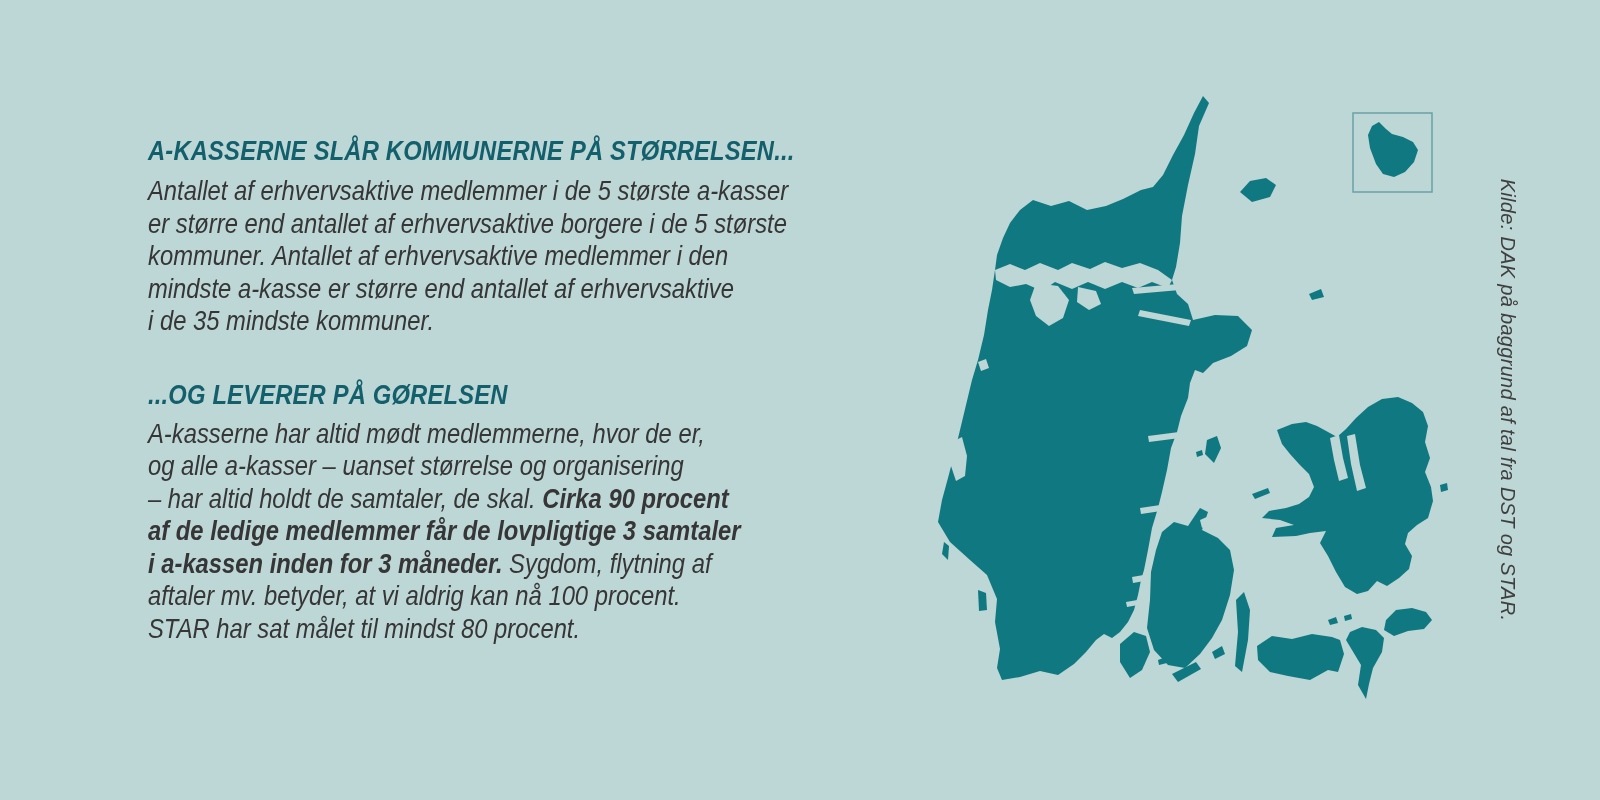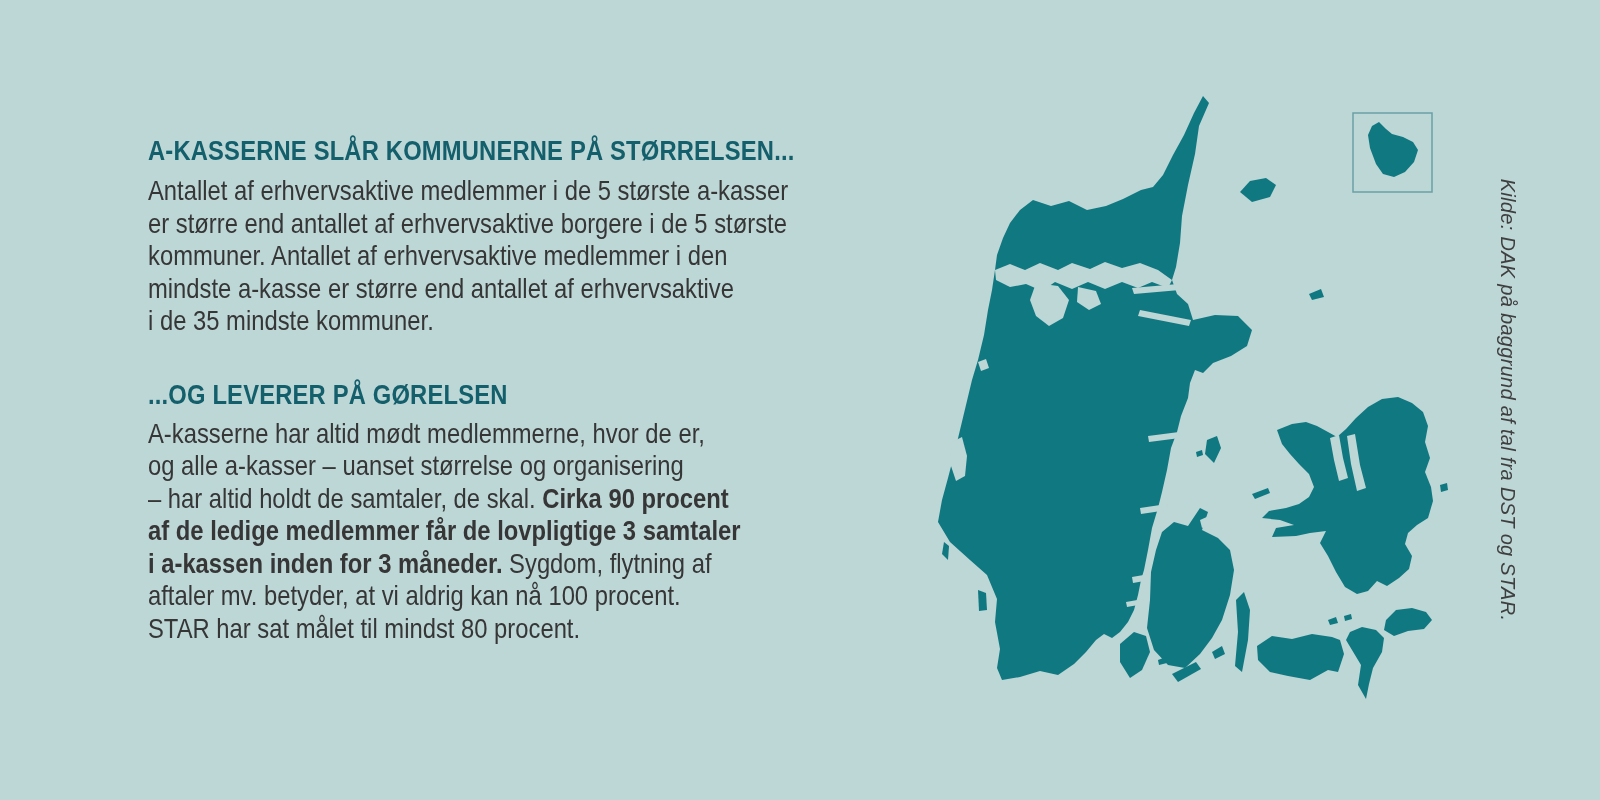--- a/index.html
+++ b/index.html
@@ -10,21 +10,21 @@
     --inset-border:#69a0a6;
   }
   *{margin:0;padding:0;box-sizing:border-box;}
   html,body{width:1600px;height:800px;overflow:hidden;}
   body{
     background:var(--background);
     font-family:"Liberation Sans","DejaVu Sans",sans-serif;
     position:relative;
   }
   .canvas{position:absolute;inset:0;width:1600px;height:800px;}
-  .article{position:absolute;left:148px;top:138px;width:800px;}
+  .article{position:absolute;left:148px;top:138px;width:800px;font-style:italic;}
   .headline{
     font-weight:700;
     font-size:27px;
     line-height:27px;
     letter-spacing:0.2px;
     color:var(--heading-text);
     transform:scaleX(0.88);
     transform-origin:0 0;
     white-space:nowrap;
   }

